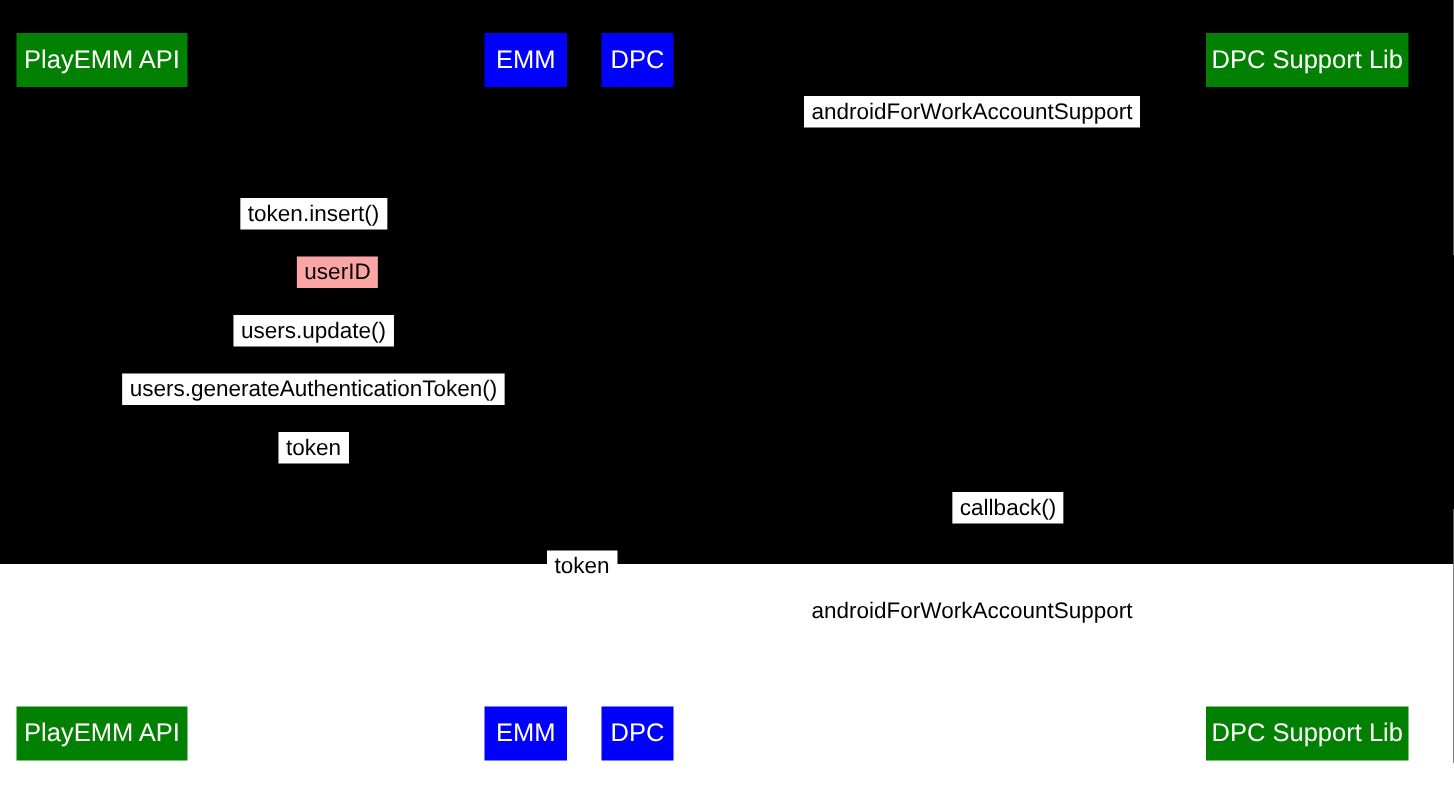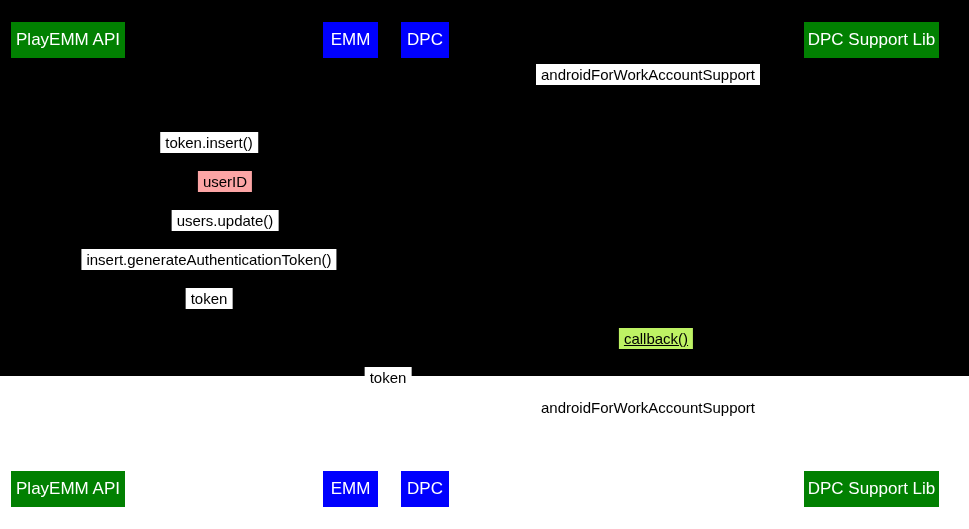--- a/index.html
+++ b/index.html
@@ -55,30 +55,30 @@
     <div class="actor" style="left: 804px; top: 471px; width: 135px; background: rgb(1, 128, 1); color: rgb(255, 255, 255);">DPC Support Lib</div>
     <div class="msg" style="left: 648px; top: 64px; background: rgb(255, 255, 255); color: rgb(0, 0, 0);">
       <div class="msg-line">androidForWorkAccountSupport</div>
     </div>
     <div class="msg" style="left: 209px; top: 132px; background: rgb(255, 255, 255); color: rgb(0, 0, 0);">
       <div class="msg-line">token.insert()</div>
     </div>
     <div class="msg" style="left: 209px; top: 171px; background: #fca5a5; color: rgb(0, 0, 0); margin-left: 16px;">
       <div class="msg-line">userID</div>
     </div>
-    <div class="msg" style="left: 209px; top: 210px; background: rgb(255, 255, 255); color: rgb(0, 0, 0); margin-left: 16px;">
+    <div class="msg" style="left: 209px; top: 210px; background: rgb(255, 255, 255); color: rgb(0, 0, 0);">
       <div class="msg-line">users.update()</div>
     </div>
     <div class="msg" style="left: 209px; top: 249px; background: rgb(255, 255, 255); color: rgb(0, 0, 0);">
-      <div class="msg-line">insert.generateAuthenticationToken()</div>
+      <div class="msg-line">users.generateAuthenticationToken()</div>
     </div>
     <div class="msg" style="left: 209px; top: 288px; background: rgb(255, 255, 255); color: rgb(0, 0, 0);">
       <div class="msg-line">token</div>
     </div>
-    <div class="msg" style="left: 656px; top: 328px; background: #bef264; color: rgb(0, 0, 0); text-decoration: underline;">
+    <div class="msg" style="left: 672px; top: 328px; background: #ffffff; color: rgb(0, 0, 0);">
       <div class="msg-line">callback()</div>
     </div>
     <div class="msg" style="left: 388px; top: 367px; background: rgb(255, 255, 255); color: rgb(0, 0, 0);">
       <div class="msg-line">token</div>
     </div>
     <div class="msg" style="left: 648px; top: 397px; background: rgb(255, 255, 255); color: rgb(0, 0, 0);">
       <div class="msg-line">androidForWorkAccountSupport</div>
     </div>
   </div>
 

